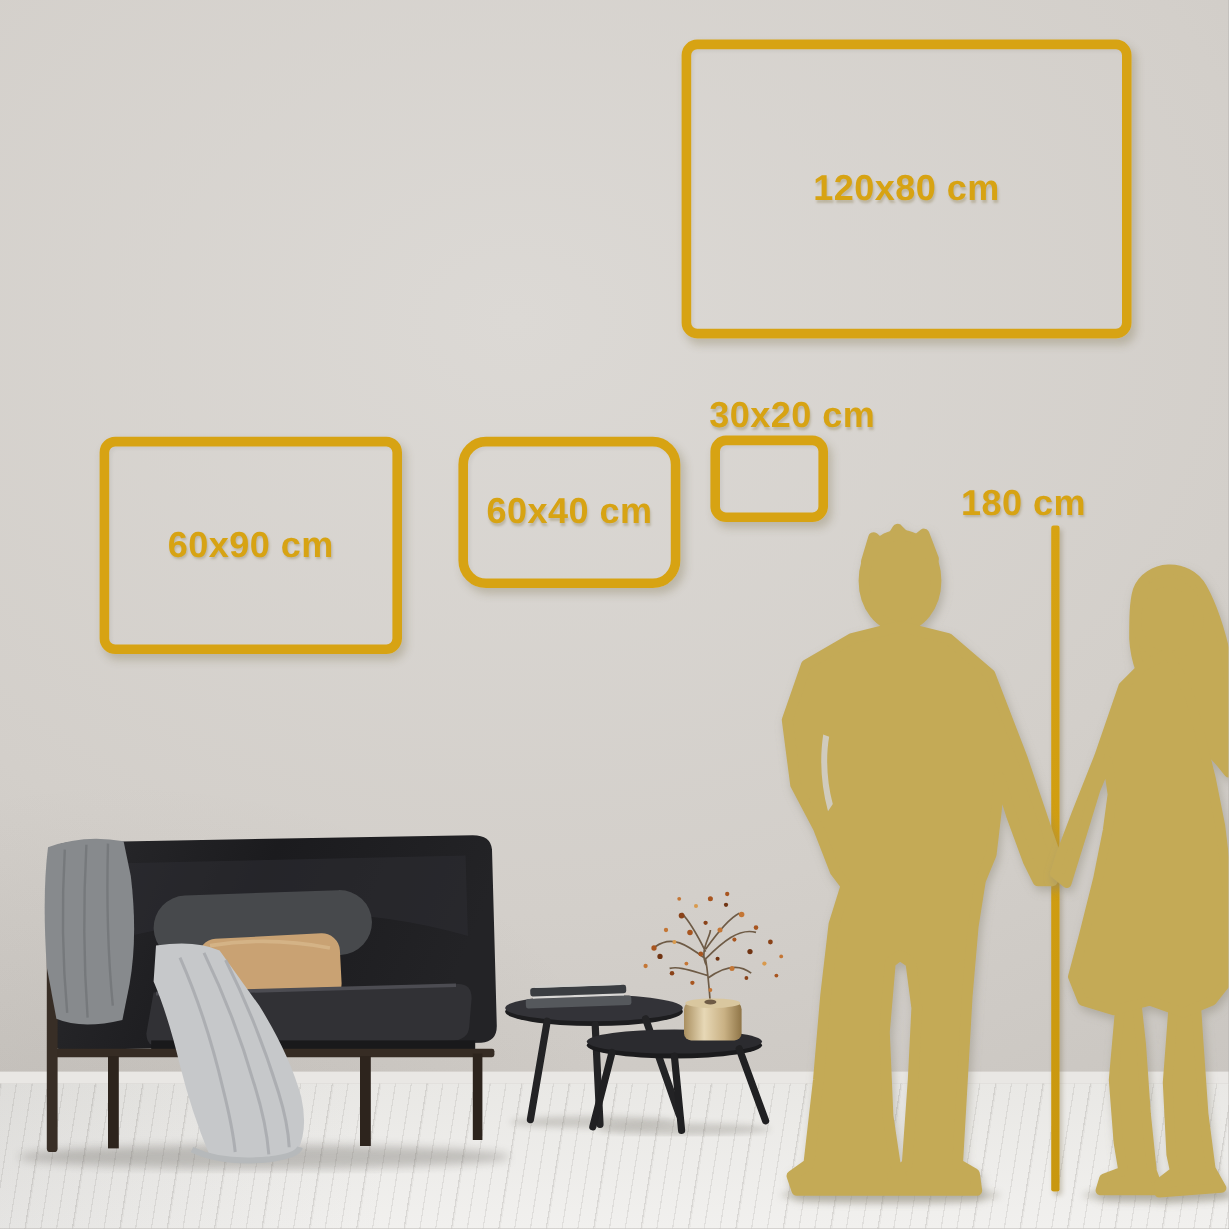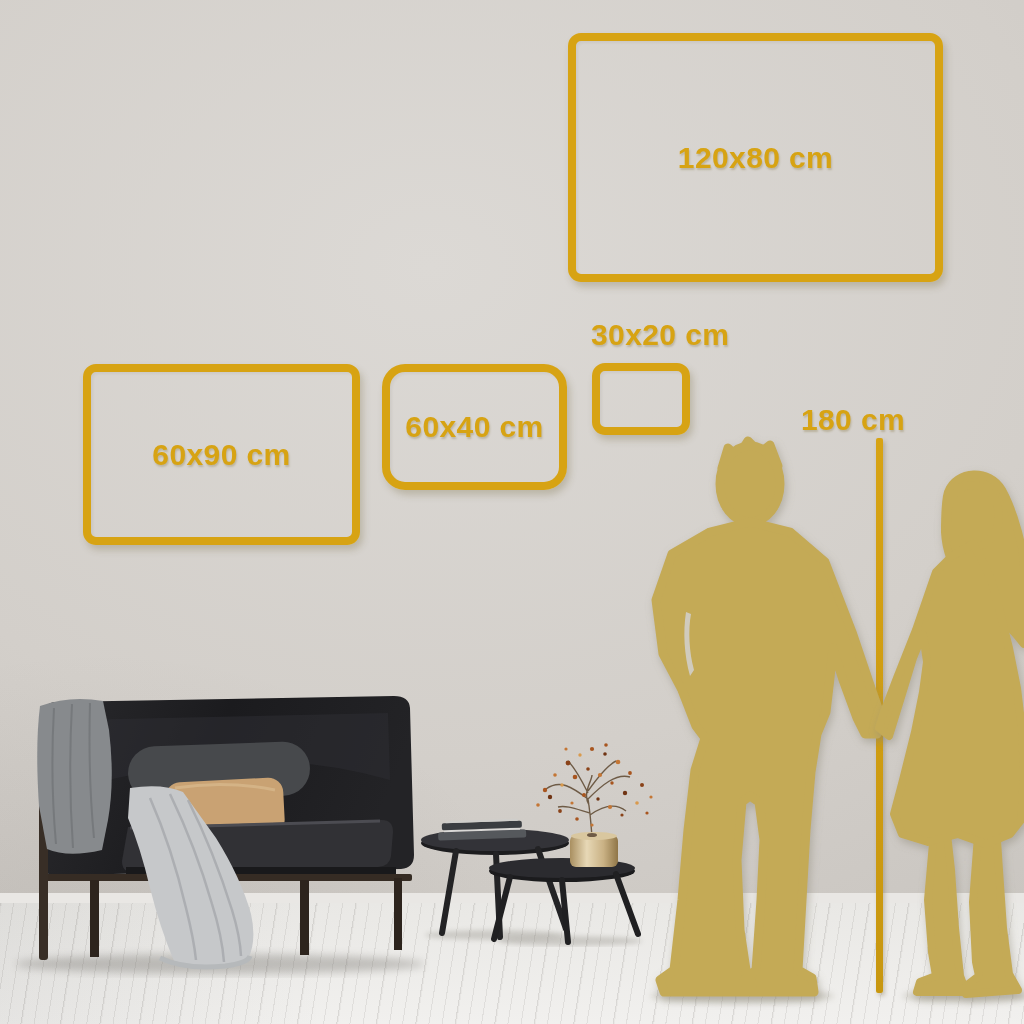--- a/index.html
+++ b/index.html
@@ -33,24 +33,24 @@
     border:8px solid #d7a313;border-radius:13px;
     box-shadow:3px 5px 7px rgba(105,90,45,0.25), inset 2px 2px 3px rgba(0,0,0,0.05);
     display:flex;align-items:center;justify-content:center;
   }
   .size-label{
     color:#d7a313;font-weight:700;font-size:30px;letter-spacing:.4px;
     white-space:nowrap;text-shadow:1px 2px 2px rgba(120,100,40,0.28);
   }
   .f-150x100{left:82px;top:37px;width:461px;height:308px;}
   .f-120x80{left:568px;top:33px;width:375px;height:249px;}
-  .f-60x90{left:83px;top:364px;width:277px;height:181px;}
+  .f-60x90{left:83px;top:364px;width:252px;height:181px;}
   .f-60x40{left:382px;top:364px;width:185px;height:126px;border-radius:23px;}
   .f-30x20{left:592px;top:363px;width:98px;height:72px;}
-  .label-30x20{position:absolute;left:591px;top:318px;text-align:right;}
+  .label-30x20{position:absolute;left:591px;top:330px;text-align:right;}
   
   .height-label{position:absolute;left:770px;top:403px;width:166px;text-align:center;}
   .height-line{
     position:absolute;left:876px;top:438px;width:7px;height:555px;
     background:linear-gradient(180deg,#d7a313,#c8970f);
     box-shadow:2px 3px 4px rgba(105,90,45,0.30);border-radius:2px;
   }
   
   .sofa-svg{position:absolute;left:10px;top:688px;width:420px;height:290px;}
   .tables-svg{position:absolute;left:420px;top:735px;width:260px;height:212px;}

